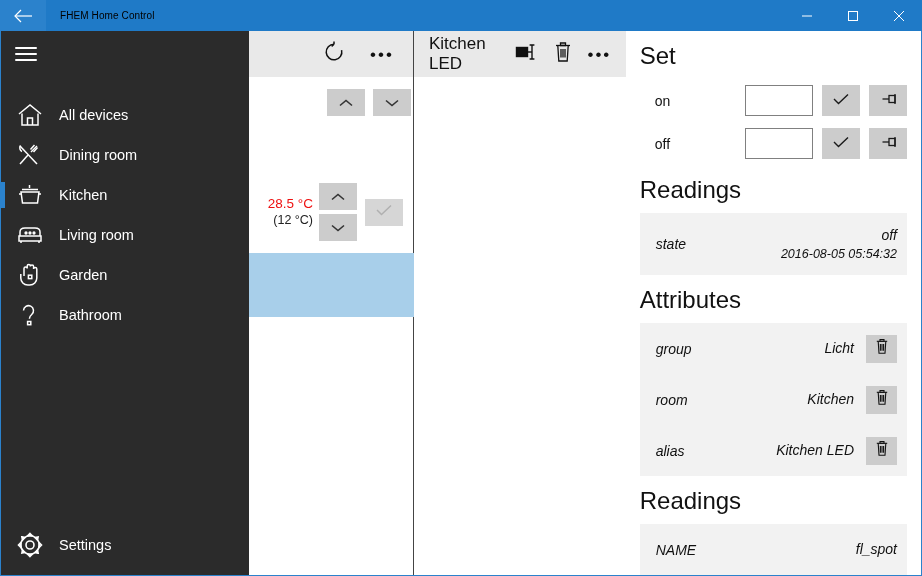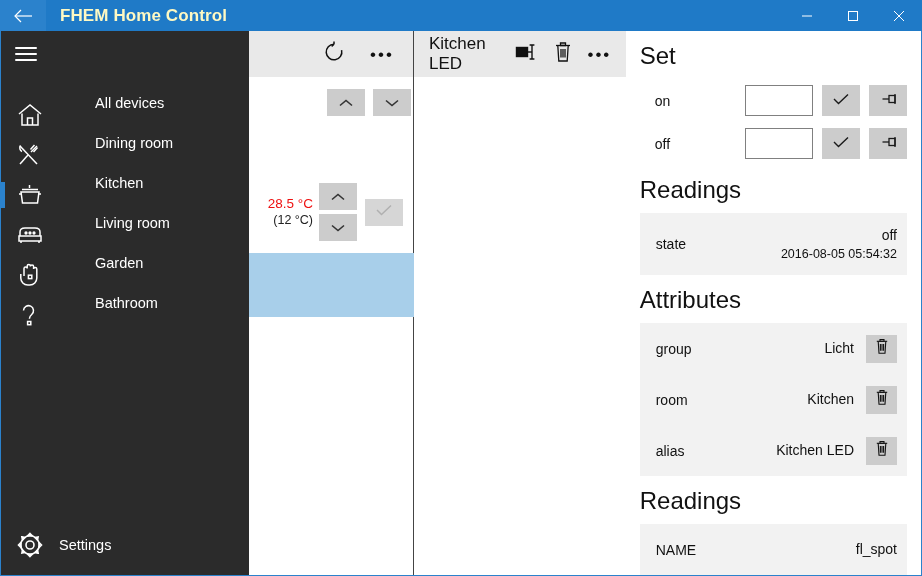--- a/index.html
+++ b/index.html
@@ -28,25 +28,24 @@
   .tb-back {
     width: 46px;
     display: flex; align-items: center; justify-content: center;
     background: #2b82cc;
     color: #ffffff;
   }
   .tb-back svg { display: block; }
   .tb-title {
     display: flex; align-items: center;
     padding-left: 14px;
-    color: #fef9c3;
-    font-size: 17px;
+    color: #000000;
+    font-size: 10px;
     letter-spacing: .1px;
     flex: 1 1 auto;
-    font-weight: bold;
   }
   .tb-controls { display: flex; align-items: stretch; }
   .tb-btn {
     width: 46px;
     display: flex; align-items: center; justify-content: center;
     color: #ffffff;
   }
   .tb-btn svg { display: block; }
 
   
@@ -73,24 +72,23 @@
     padding-left: 14px;
   }
   .ham-lines { width: 22px; }
   .ham-lines span {
     display: block; height: 1.6px; background: #ffffff;
     margin: 4.4px 0; border-radius: 1px;
   }
   .nav-list { margin-top: 18px; }
   .nav-item {
     height: 40px;
-    display: flex; 
+    display: flex; align-items: center;
     position: relative;
     color: #ffffff;
-    gap: 36px;
   }
   .nav-item .sel-bar {
     position: absolute; left: 0; top: 7px;
     width: 4px; height: 26px;
     background: #2b82cc;
     display: none;
   }
   .nav-item.selected .sel-bar { display: block; }
   .nav-ico {
     width: 58px;
@@ -222,21 +220,21 @@
     border: 1.6px solid #808080;
     background: #ffffff;
   }
   .sq-btn {
     width: 38px; height: 31px;
     background: #cccccc;
     display: flex; align-items: center; justify-content: center;
     margin-left: 9px;
     color: #111111;
   }
-  .kv-group { background: #f2f2f2; }
+  .kv-group { background: #f2f2f2; font-style: italic; }
   .kv-row {
     height: 51px;
     display: flex; align-items: center;
     padding: 0 10px 0 16px;
   }
   .kv-row.tall { height: 62px; }
   .kv-key { font-size: 14px; color: #111111; flex: 1 1 auto; }
   .kv-valwrap { text-align: right; }
   .kv-val { font-size: 14px; color: #111111; line-height: 19px; }
   .kv-ts { font-size: 12.5px; color: #111111; line-height: 18px; text-align: center; }

